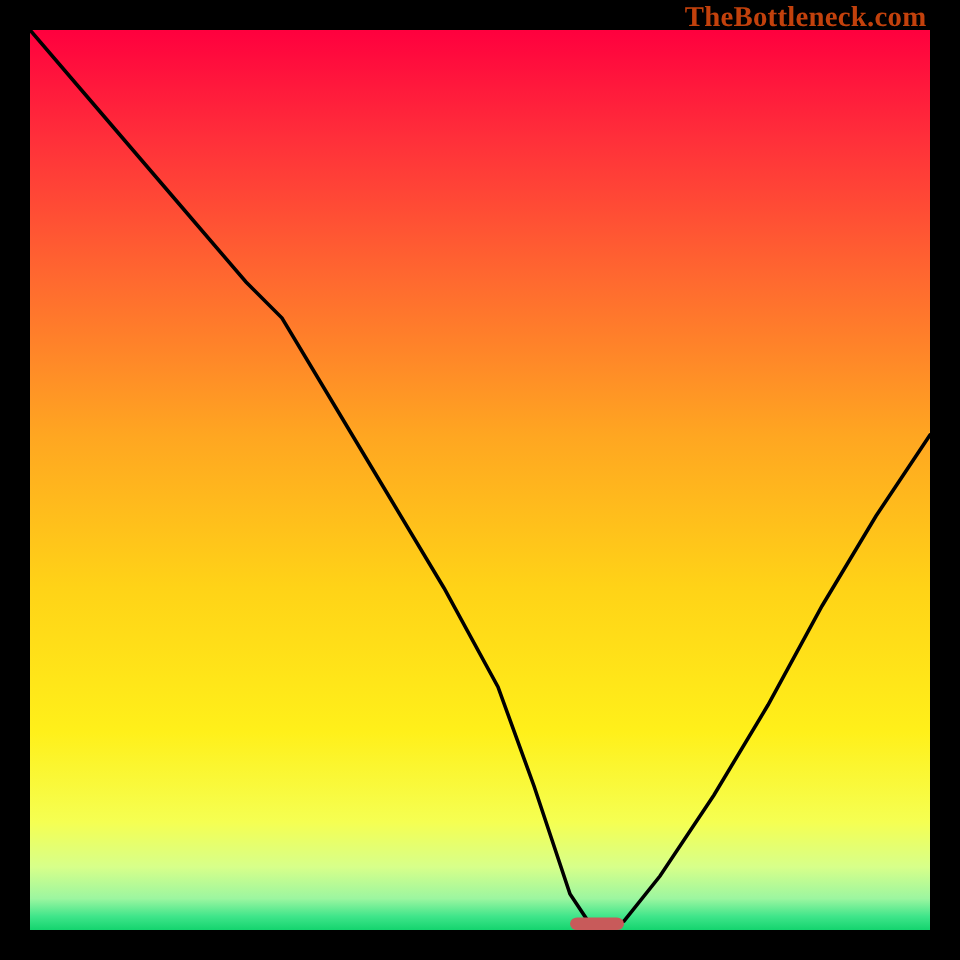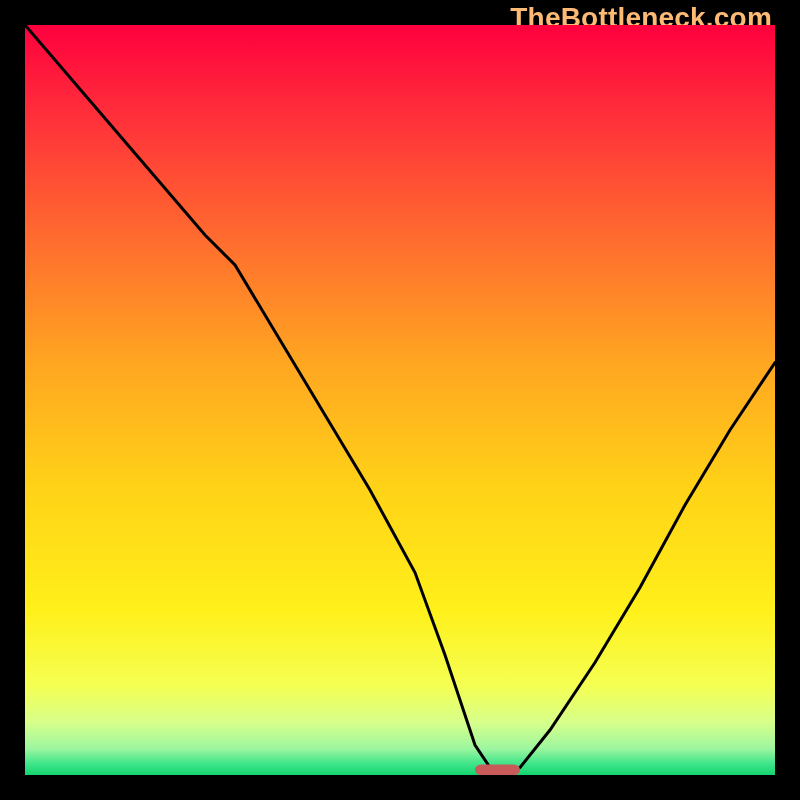--- a/index.html
+++ b/index.html
@@ -22,24 +22,24 @@
     position: absolute;
     left: 0;
     top: 0;
     width: 750px;
     height: 750px;
   }
   .watermark {
     position: absolute;
     top: 2px;
     right: 28px;
-    font-family: Liberation Sans, sans-serif;
-    font-size: 28px;
+    font-family: Liberation Serif, serif;
+    font-size: 24px;
     font-weight: 600;
-    color: #fdba74;
+    color: #c2410c;
     letter-spacing: 0.2px;
   }
 </style>
 </head>
 <body>
 
 <div class="watermark">TheBottleneck.com</div>
 
 <div class="frame">
   <svg class="plot-area" viewBox="0 0 750 750" preserveAspectRatio="none">

